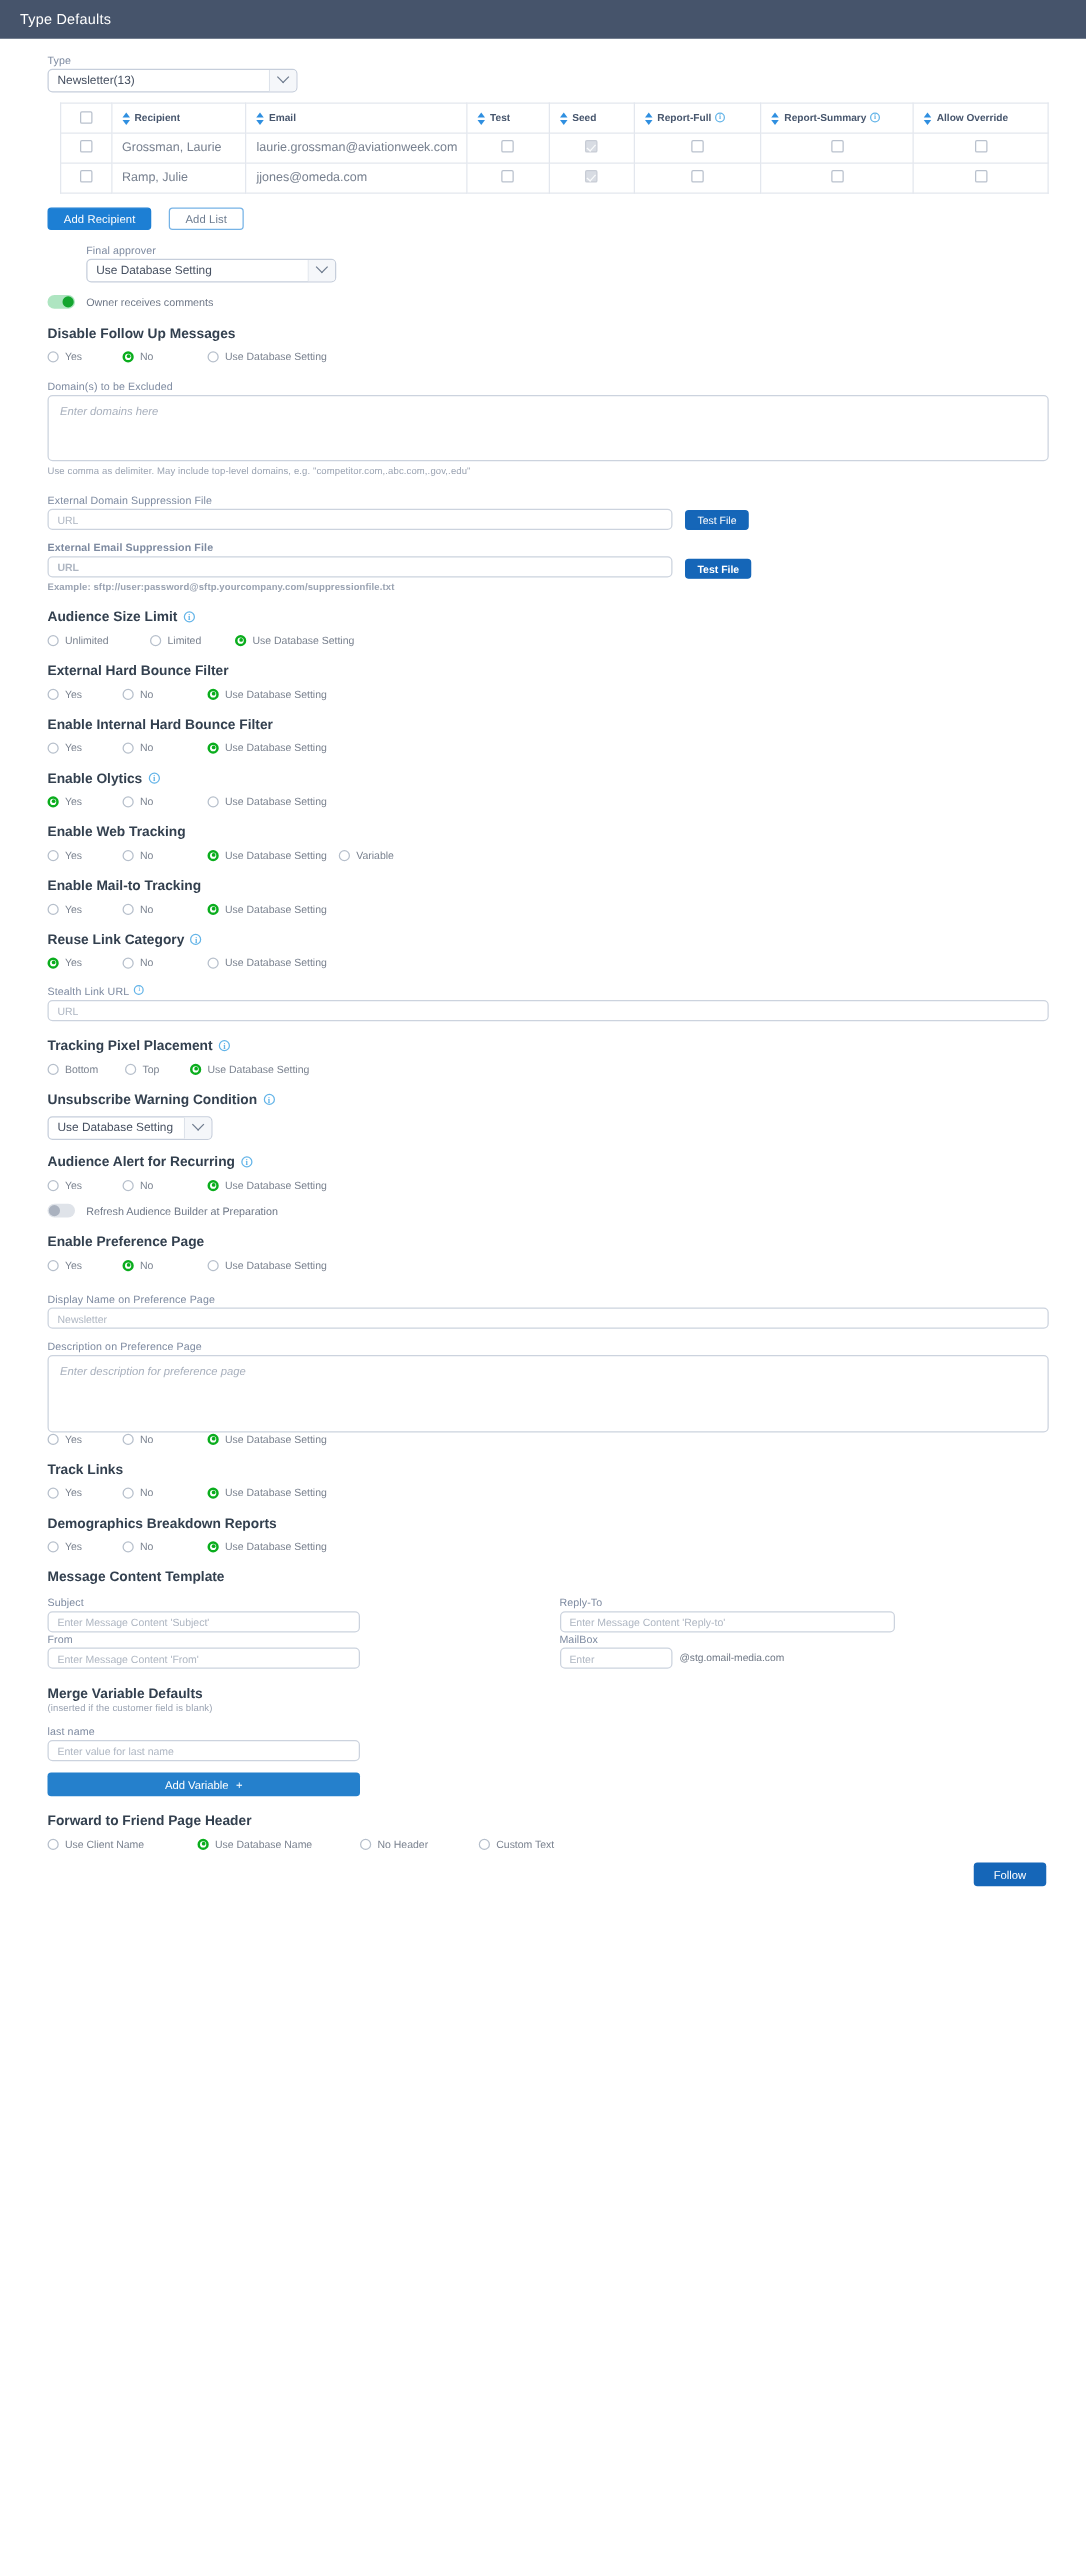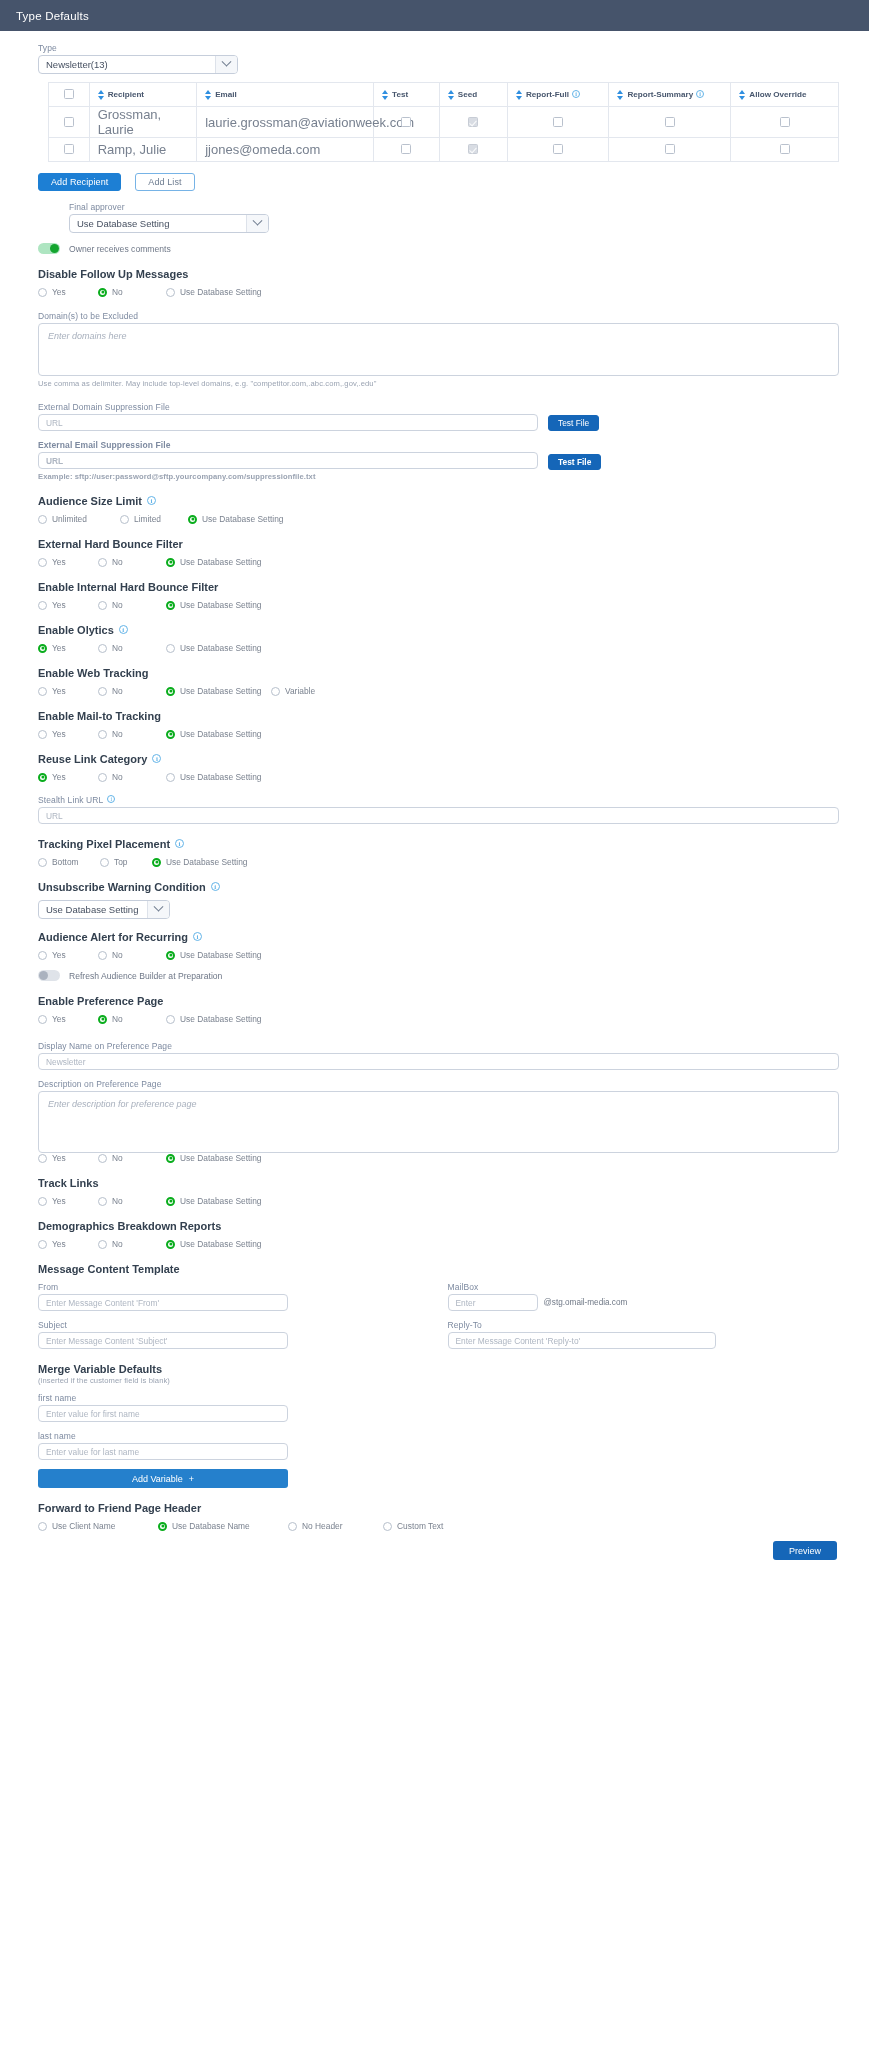--- a/index.html
+++ b/index.html
@@ -122,21 +122,21 @@
     border-collapse: collapse;
     width: 100%;
     margin-top: 8px;
     background: #fff;
     table-layout: fixed;
   }
   table.rcp th, table.rcp td {
     border: 1px solid #e3e7ee;
     height: 24px;
     padding: 0 8px;
-    font-size: 13px;
+    font-size: 10px;
     color: #5b6372;
     text-align: left;
     vertical-align: middle;
   }
   table.rcp th {
     font-weight: bold;
     color: #47566d;
     font-size: 8.1px;
     white-space: nowrap;
   }
@@ -682,53 +682,49 @@
       </label>
     <label class="radio">
         <span class="dot sel"></span>
         <span class="rl">Use Database Setting</span>
       </label>
   </div>
 
   <div class="sect-title">
     <span>Message Content Template</span>
   </div>
+  <div class="twocol" style="margin-top:9px;">
+    <div>
+      <div class="fld-label">Subject</div>
+      <div class="textinput" style="width:250px;">Enter Message Content 'Subject'</div>
+    </div>
+    <div>
+      <div class="fld-label">Reply-To</div>
+      <div class="textinput" style="width:268px;">Enter Message Content 'Reply-to'</div>
+    </div>
+  </div>
   <div class="twocol">
     <div>
       <div class="fld-label">From</div>
       <div class="textinput" style="width:250px;">Enter Message Content 'From'</div>
     </div>
     <div>
       <div class="fld-label">MailBox</div>
       <div style="display:flex;align-items:center;">
         <div class="textinput" style="width:90px;">Enter</div>
         <span class="inline-suffix">@stg.omail-media.com</span>
       </div>
     </div>
   </div>
-  <div class="twocol" style="margin-top:9px;">
-    <div>
-      <div class="fld-label">Subject</div>
-      <div class="textinput" style="width:250px;">Enter Message Content 'Subject'</div>
-    </div>
-    <div>
-      <div class="fld-label">Reply-To</div>
-      <div class="textinput" style="width:268px;">Enter Message Content 'Reply-to'</div>
-    </div>
-  </div>
 
   <div class="sect-title" style="margin-bottom:1px;">
     <span>Merge Variable Defaults</span>
   </div>
   <div class="hint" style="margin:0 0 8px 0;">(inserted if the customer field is blank)</div>
 
-  <div>
-    <div class="fld-label">first name</div>
-    <div class="textinput" style="width:250px;">Enter value for first name</div>
-  </div>
   <div style="margin-top:9px;">
     <div class="fld-label">last name</div>
     <div class="textinput" style="width:250px;">Enter value for last name</div>
   </div>
   <div class="btn-wide" style="width:250px;margin-top:9px;">
     <span>Add Variable</span>
     <span>+</span>
   </div>
 
   <div class="sect-title">
@@ -747,16 +743,16 @@
         <span class="dot"></span>
         <span class="rl">No Header</span>
       </label>
     <label class="radio">
         <span class="dot"></span>
         <span class="rl">Custom Text</span>
       </label>
   </div>
 
   <div class="footer-row">
-    <div class="btn-preview">Preview</div>
+    <div class="btn-preview">Follow</div>
   </div>
 
 </div>
 
 </body></html>

